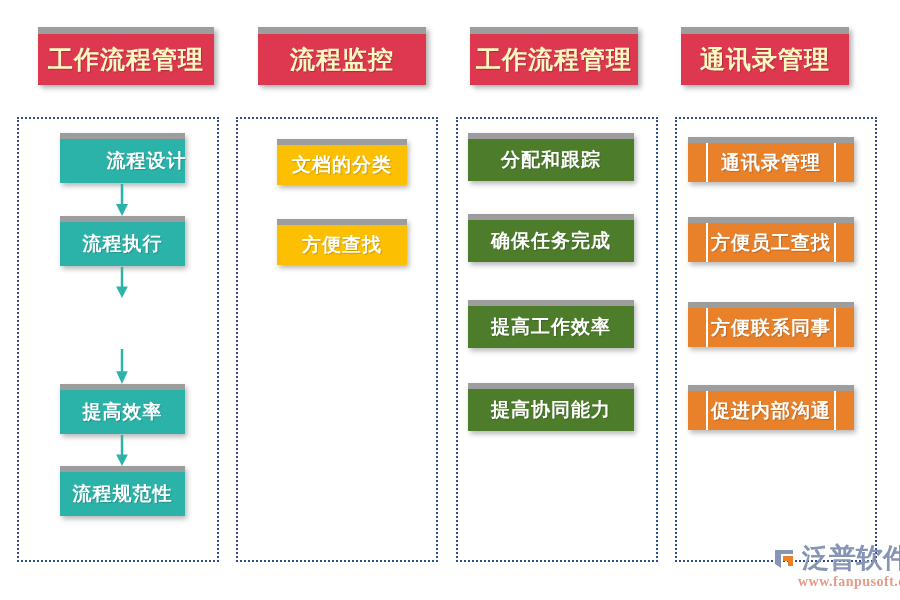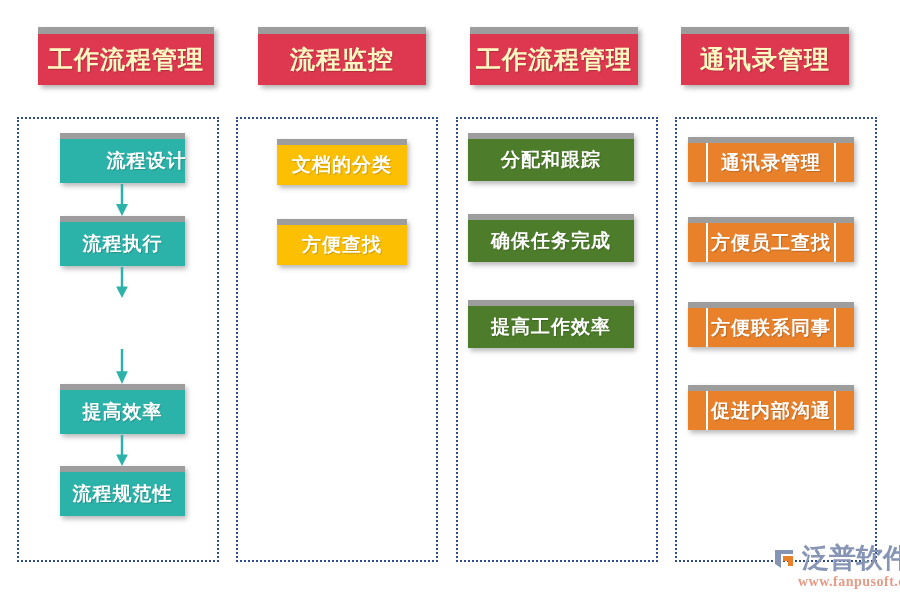--- a/index.html
+++ b/index.html
@@ -183,20 +183,23 @@
   </div>
 
   <div class="step-box" style="left:468px; top:214px; width:166px; height:48px; background:#4d7d2b;">
     <span class="step-label">确保任务完成</span>
   </div>
 
   <div class="step-box" style="left:468px; top:300px; width:166px; height:48px; background:#4d7d2b;">
     <span class="step-label">提高工作效率</span>
   </div>
 
+  <div class="step-box" style="left:468px; top:383px; width:166px; height:48px; background:#4d7d2b;">
+    <span class="step-label">提高协同能力</span>
+  </div>
 
   <div class="header-box" style="left:681px; top:27px; width:168px; height:58px; background:#de3850;">
     <span>通讯录管理</span>
   </div>
 
   <div class="panel" style="left:675px; top:117px; width:202px; height:445px;"></div>
 
   <div class="step-box segmented" style="left:688px; top:137px; width:166px; height:45px; background:#e8812a;">
     <span class="step-label">通讯录管理</span>
   </div>

